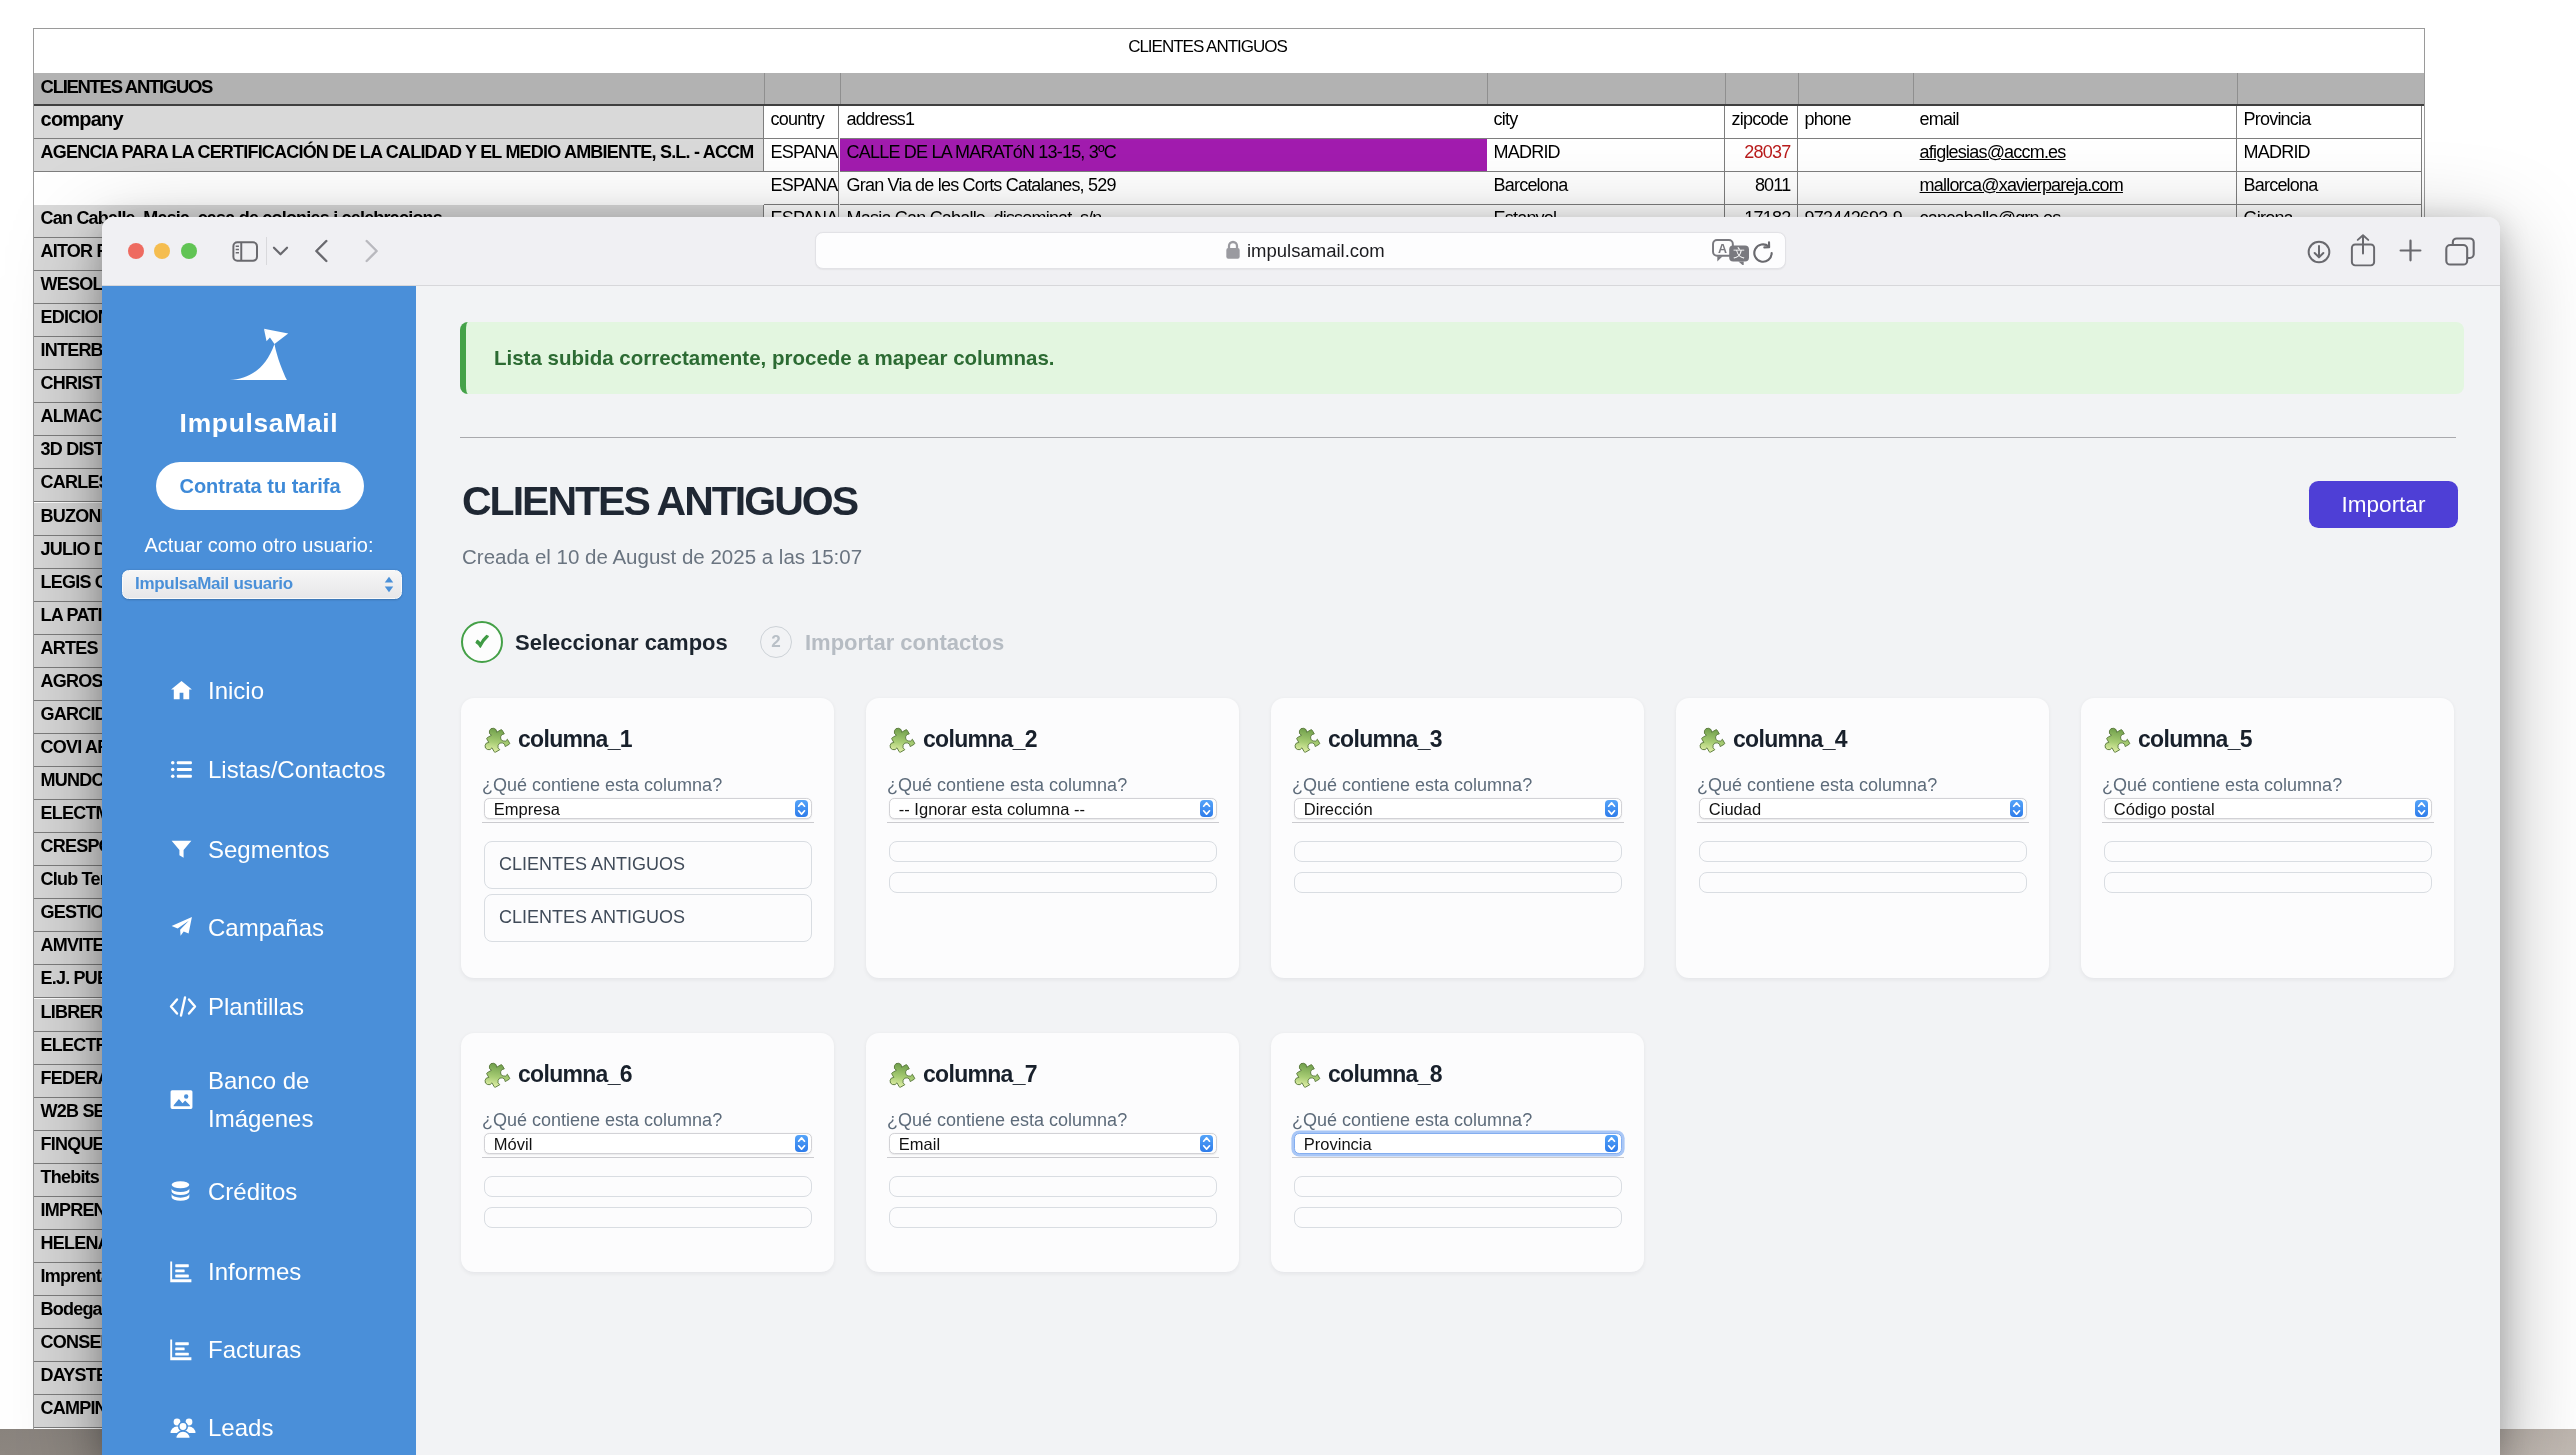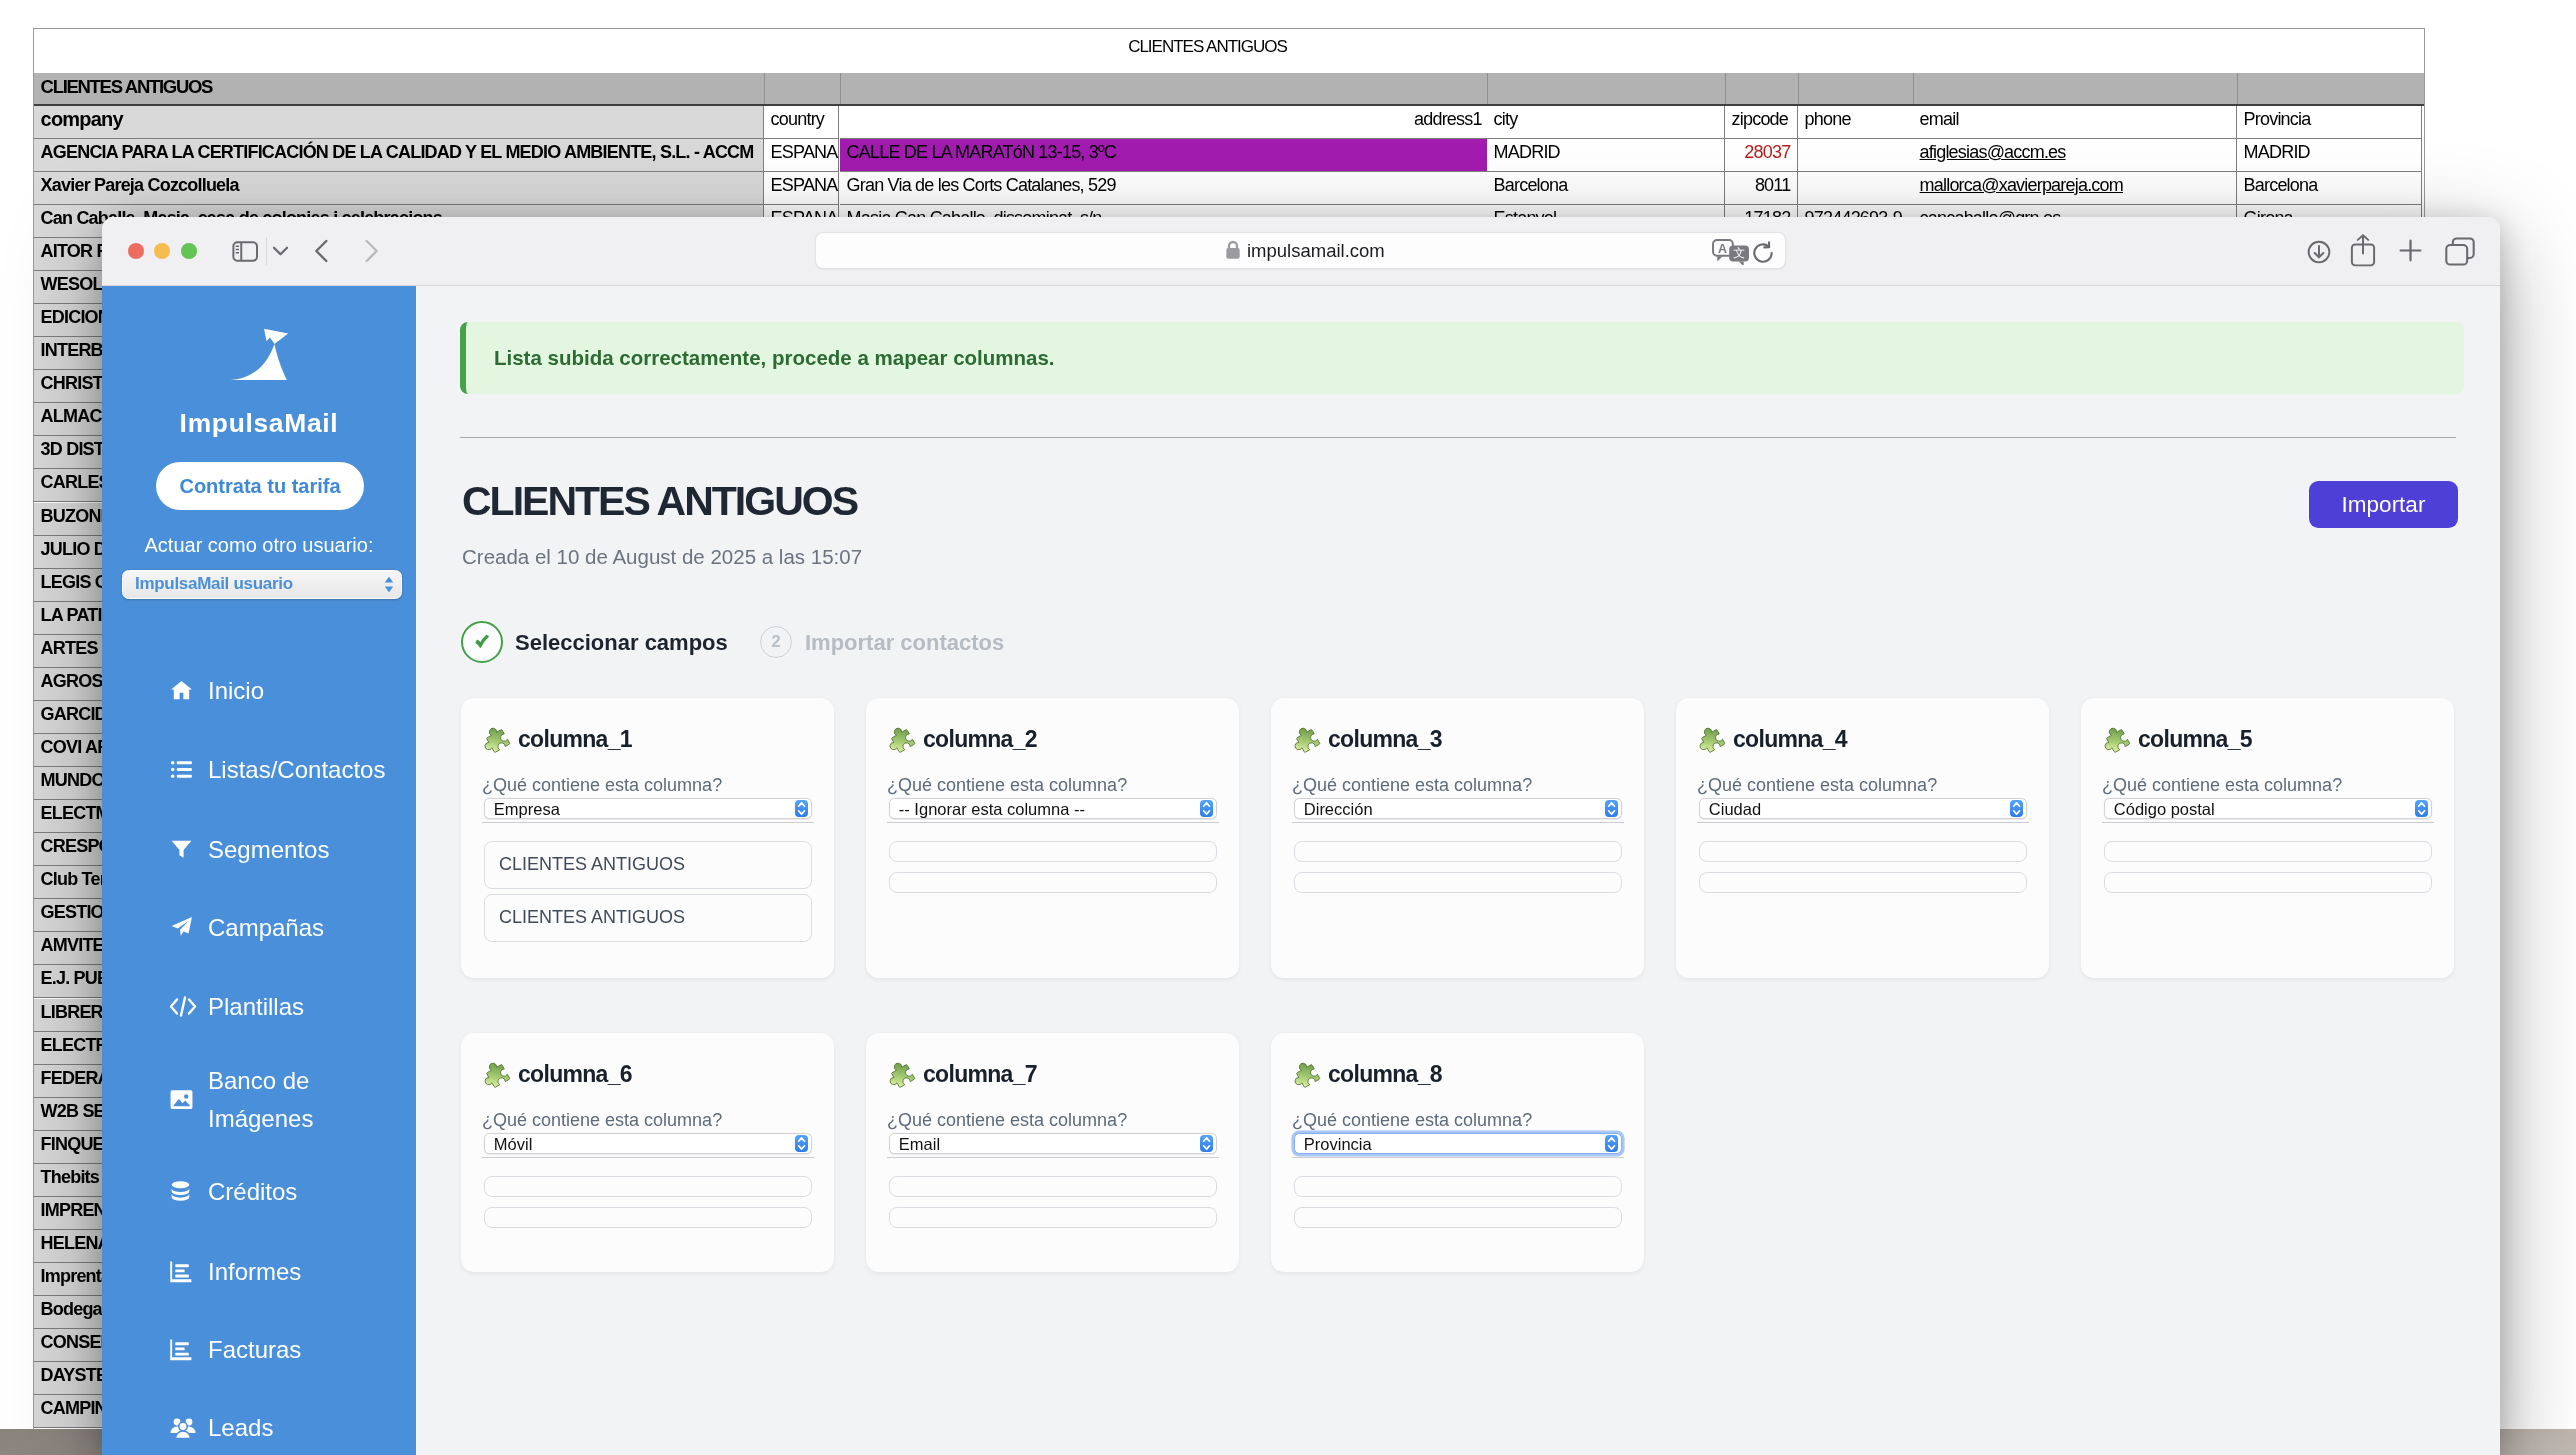--- a/index.html
+++ b/index.html
@@ -20,21 +20,21 @@
 <div style="position:absolute;left:2203px;top:0;width:0.7px;height:100%;background:#8f8f8f"></div>
 <div style="position:absolute;left:6.6px;top:3.3px;font-size:18.5px;font-weight:bold;color:#000;letter-spacing:-1.3px">CLIENTES ANTIGUOS</div>
 </div>
 <div style="position:absolute;left:0px;top:77px;width:730px;height:33px;background:#d9d9d9;border-right:0.7px solid #7e7e7e;border-bottom:0.7px solid #7e7e7e;box-sizing:border-box;overflow:hidden">
       <div style="padding:0 5.3px 0 6.6px;font-size:20px;font-weight:bold;color:#000;letter-spacing:-0.8px;line-height:26.4px;white-space:nowrap;text-align:left;">company</div>
     </div>
 <div style="position:absolute;left:730px;top:77px;width:75px;height:33px;background:#fff;border-right:0.7px solid #7e7e7e;border-bottom:0.7px solid #7e7e7e;box-sizing:border-box;overflow:hidden">
       <div style="padding:0 5.3px 0 6.6px;font-size:18px;font-weight:normal;color:#000;letter-spacing:-0.8px;line-height:26.4px;white-space:nowrap;text-align:left;">country</div>
     </div>
 <div style="position:absolute;left:806px;top:77px;width:648px;height:33px;background:#fff;border-right:0.7px solid #7e7e7e;border-bottom:0.7px solid #7e7e7e;box-sizing:border-box;overflow:hidden">
-      <div style="padding:0 5.3px 0 6.6px;font-size:18px;font-weight:normal;color:#000;letter-spacing:-0.8px;line-height:26.4px;white-space:nowrap;text-align:right;">address1</div>
+      <div style="padding:0 5.3px 0 6.6px;font-size:18px;font-weight:normal;color:#000;letter-spacing:-0.8px;line-height:26.4px;white-space:nowrap;text-align:left;">address1</div>
     </div>
 <div style="position:absolute;left:1453px;top:77px;width:238px;height:33px;background:#fff;border-right:0.7px solid #7e7e7e;border-bottom:0.7px solid #7e7e7e;box-sizing:border-box;overflow:hidden">
       <div style="padding:0 5.3px 0 6.6px;font-size:18px;font-weight:normal;color:#000;letter-spacing:-0.8px;line-height:26.4px;white-space:nowrap;text-align:left;">city</div>
     </div>
 <div style="position:absolute;left:1691px;top:77px;width:73px;height:33px;background:#fff;border-right:0.7px solid #7e7e7e;border-bottom:0.7px solid #7e7e7e;box-sizing:border-box;overflow:hidden">
       <div style="padding:0 5.3px 0 6.6px;font-size:18px;font-weight:normal;color:#000;letter-spacing:-0.8px;line-height:26.4px;white-space:nowrap;text-align:left;">zipcode</div>
     </div>
 <div style="position:absolute;left:1764px;top:77px;width:116px;height:33px;background:#fff;border-right:0.7px solid #7e7e7e;border-bottom:0.7px solid #7e7e7e;box-sizing:border-box;overflow:hidden">
       <div style="padding:0 5.3px 0 6.6px;font-size:18px;font-weight:normal;color:#000;letter-spacing:-0.8px;line-height:26.4px;white-space:nowrap;text-align:left;">phone</div>
     </div>
@@ -60,23 +60,20 @@
       <div style="padding:0 6.6px 0 5.3px;font-size:18px;font-weight:normal;color:#b91c1c;letter-spacing:-0.8px;line-height:26.4px;white-space:nowrap;text-align:right;">28037</div>
     </div>
 <div style="position:absolute;left:1764px;top:110px;width:116px;height:33px;background:#fff;border-right:0.7px solid #7e7e7e;border-bottom:0.7px solid #7e7e7e;box-sizing:border-box;overflow:hidden">
       <div style="padding:0 5.3px 0 6.6px;font-size:18px;font-weight:normal;color:#000;letter-spacing:-0.8px;line-height:26.4px;white-space:nowrap;text-align:left;"></div>
     </div>
 <div style="position:absolute;left:1879px;top:110px;width:324px;height:33px;background:#fff;border-right:0.7px solid #7e7e7e;border-bottom:0.7px solid #7e7e7e;box-sizing:border-box;overflow:hidden">
       <div style="padding:0 5.3px 0 6.6px;font-size:18px;font-weight:normal;color:#000;letter-spacing:-0.8px;line-height:26.4px;white-space:nowrap;text-align:left;text-decoration:underline;">afiglesias@accm.es</div>
     </div>
 <div style="position:absolute;left:2203px;top:110px;width:185px;height:33px;background:#fff;border-right:0.7px solid #7e7e7e;border-bottom:0.7px solid #7e7e7e;box-sizing:border-box;overflow:hidden">
       <div style="padding:0 5.3px 0 6.6px;font-size:18px;font-weight:normal;color:#000;letter-spacing:-0.8px;line-height:26.4px;white-space:nowrap;text-align:left;">MADRID</div>
-    </div>
-<div style="position:absolute;left:0px;top:143px;width:730px;height:33px;background:#d9d9d9;border-right:0.7px solid #7e7e7e;border-bottom:0.7px solid #7e7e7e;box-sizing:border-box;overflow:hidden">
-      <div style="padding:0 5.3px 0 6.6px;font-size:18px;font-weight:bold;color:#000;letter-spacing:-0.8px;line-height:26.4px;white-space:nowrap;text-align:left;">Xavier Pareja Cozcolluela</div>
     </div>
 <div style="position:absolute;left:730px;top:143px;width:75px;height:33px;background:#fff;border-right:0.7px solid #7e7e7e;border-bottom:0.7px solid #7e7e7e;box-sizing:border-box;overflow:hidden">
       <div style="padding:0 5.3px 0 6.6px;font-size:18px;font-weight:normal;color:#000;letter-spacing:-0.8px;line-height:26.4px;white-space:nowrap;text-align:left;">ESPANA</div>
     </div>
 <div style="position:absolute;left:806px;top:143px;width:648px;height:33px;background:#fff;border-right:0.7px solid #7e7e7e;border-bottom:0.7px solid #7e7e7e;box-sizing:border-box;overflow:hidden">
       <div style="padding:0 5.3px 0 6.6px;font-size:18px;font-weight:normal;color:#000;letter-spacing:-0.8px;line-height:26.4px;white-space:nowrap;text-align:left;">Gran Via de les Corts Catalanes, 529</div>
     </div>
 <div style="position:absolute;left:1453px;top:143px;width:238px;height:33px;background:#fff;border-right:0.7px solid #7e7e7e;border-bottom:0.7px solid #7e7e7e;box-sizing:border-box;overflow:hidden">
       <div style="padding:0 5.3px 0 6.6px;font-size:18px;font-weight:normal;color:#000;letter-spacing:-0.8px;line-height:26.4px;white-space:nowrap;text-align:left;">Barcelona</div>
     </div>

